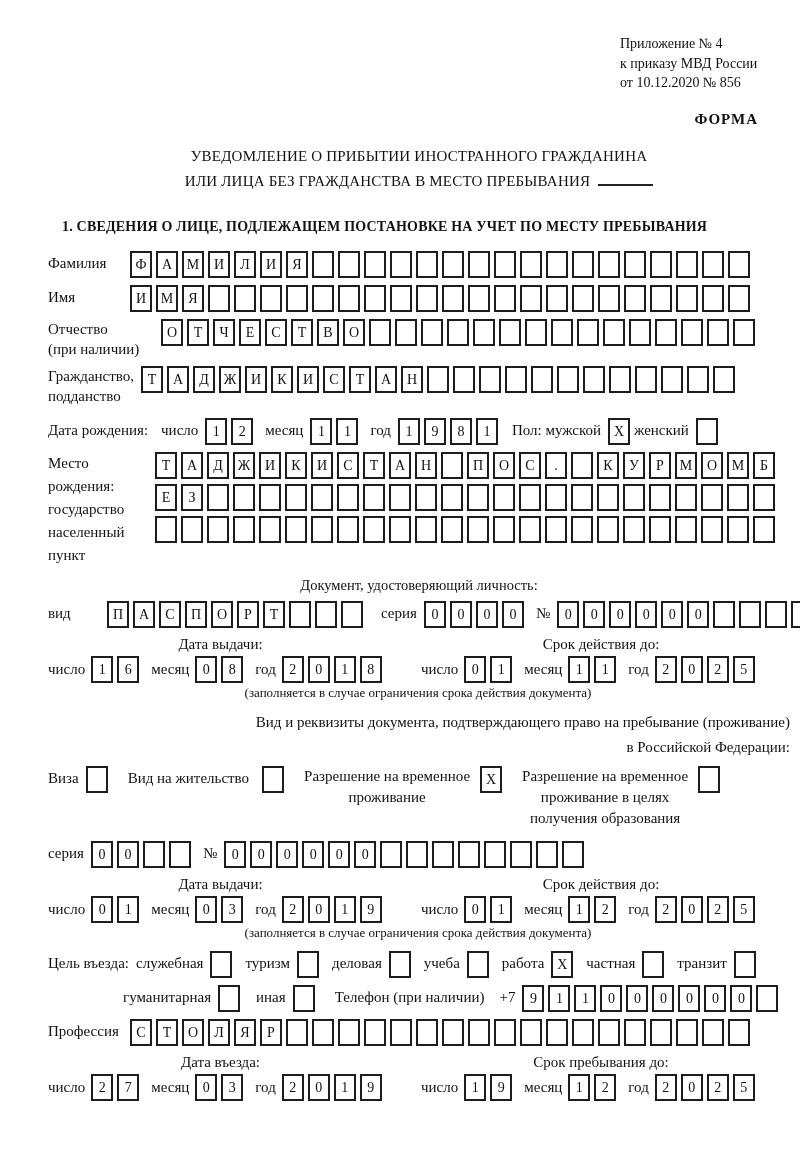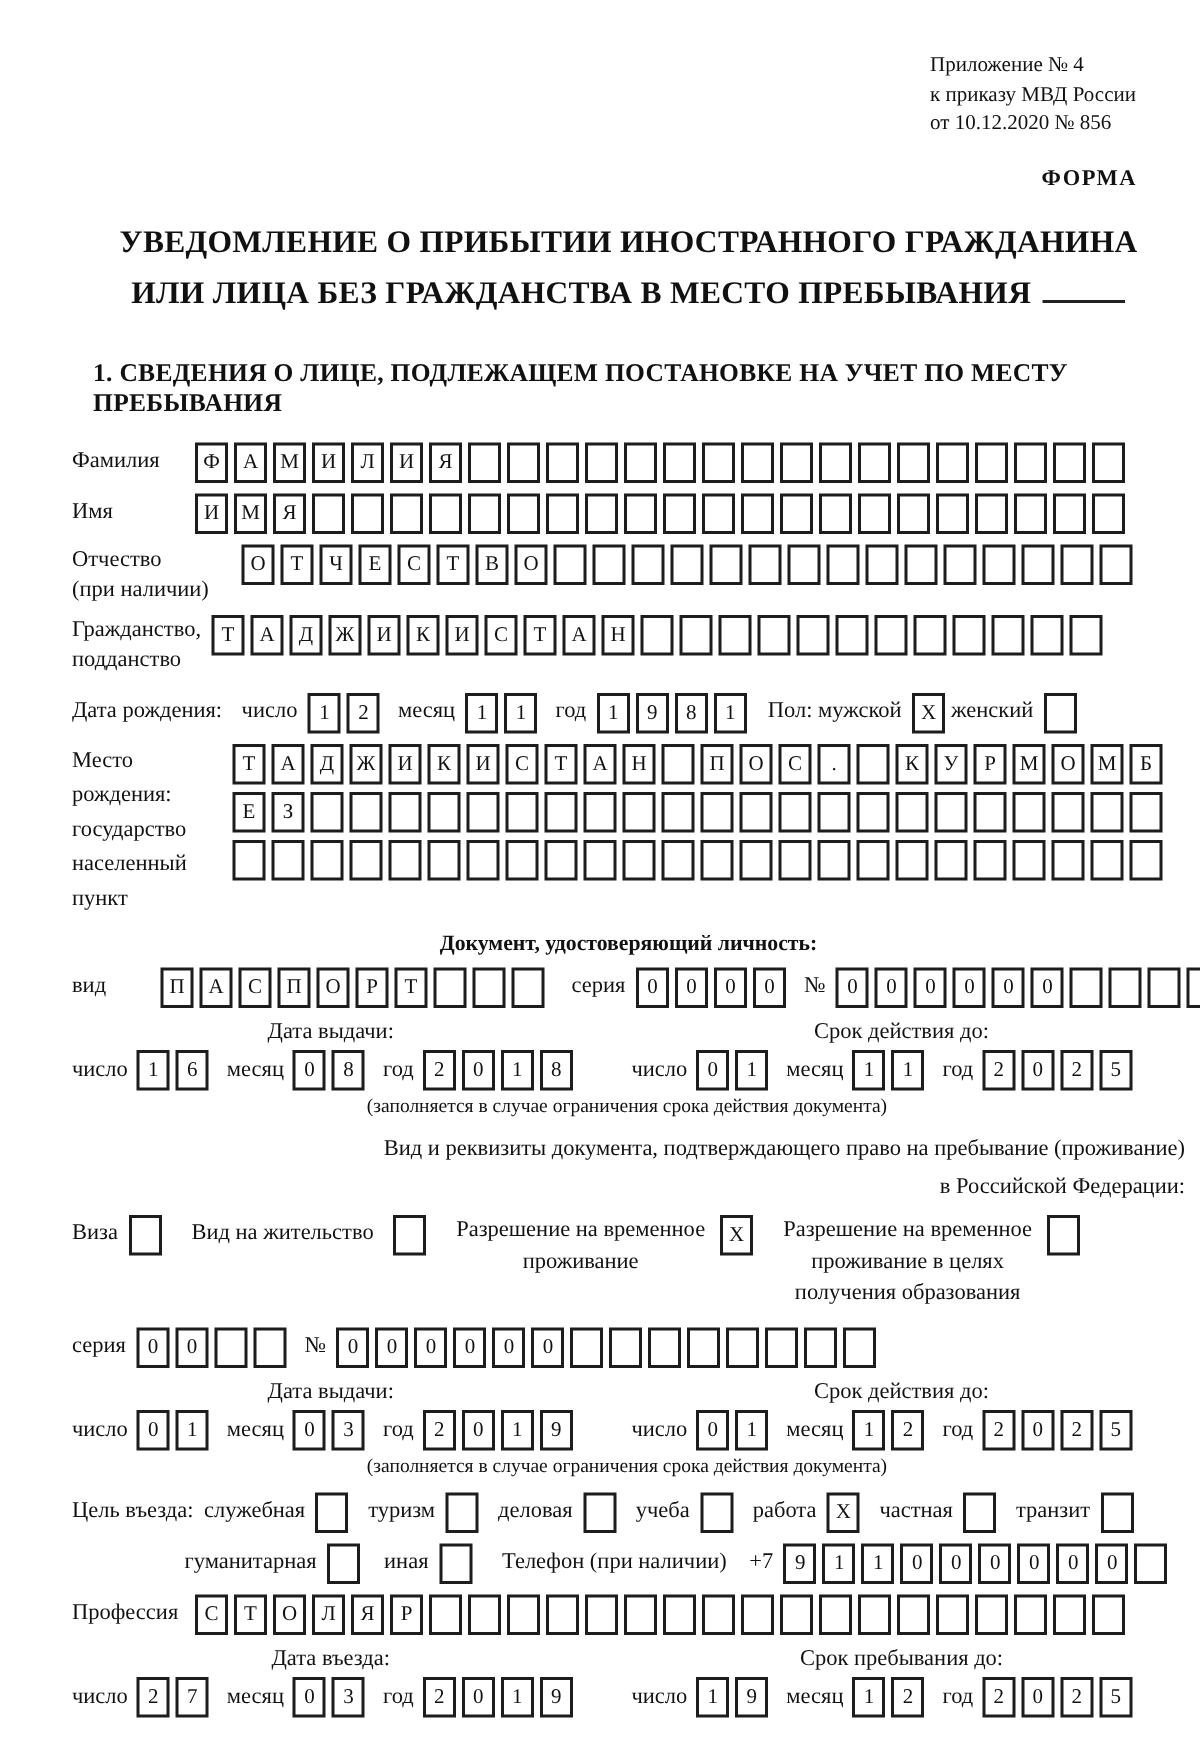--- a/index.html
+++ b/index.html
@@ -6,34 +6,34 @@
   body{
     width:800px;height:1163px;box-sizing:border-box;overflow:hidden;
     padding:34px 10px 0 48px;
     color:#111;
     font-family:"Liberation Serif","DejaVu Serif",serif;
     font-size:15px;
   }
   .doc-header{margin-left:572px;width:180px;font-size:14px;line-height:1.4;}
   .doc-header .sub{font-size:12.5px;margin-top:3px;line-height:1.45;}
   .form-label{ text-align:right;padding-right:32px;font-weight:bold;font-size:15px;letter-spacing:1px;margin-top:18px;}
-  .title{text-align:center;font-weight:bold;font-size:21px;line-height:1.65;margin-top:16px;letter-spacing:.2px;}
+  .title{text-align:center;font-weight:normal;font-size:15px;line-height:1.65;margin-top:16px;letter-spacing:.2px;}
   .blank-line{display:inline-block;width:55px;border-bottom:2px solid #222;margin-left:8px;vertical-align:baseline;}
-  .section-heading{font-weight:bold;font-size:17px;letter-spacing:.2px;margin:26px 0 16px 14px;}
+  .section-heading{font-weight:bold;font-size:14px;letter-spacing:.2px;margin:26px 0 16px 14px;}
   .row{display:flex;align-items:flex-start;margin:7px 0;line-height:25px;}
   .lbl{white-space:nowrap;margin-right:7px;flex:none;}
   .lblcol{flex:none;line-height:20px;}
   .cells{display:inline-flex;flex:none;}
   .cell{
     display:inline-flex;align-items:center;justify-content:center;flex:none;
     width:18px;height:23px;border:2px solid #1d1d1d;margin-right:4px;
     font-size:14px;background:#fff;
   }
   .cells-stack .cells{margin-bottom:5px;}
-  .doc-heading{text-align:center;font-weight:bold;font-size:14.5px;margin:10px 0 6px 0;}
+  .doc-heading{text-align:center;font-weight:normal;font-size:14.5px;margin:10px 0 6px 0;}
   .dates-block{margin:8px 0 4px 0;}
   .dates-heads{display:flex;font-size:15px;}
   .dates-heads .h1{width:345px;text-align:center;flex:none;}
   .dates-heads .h2{width:360px;text-align:center;flex:none;margin-left:28px;}
   .dates-fields{display:flex;margin-top:3px;}
   .dgroup{display:flex;align-items:center;flex:none;}
   .dgroup .lbl{margin-right:6px;}
   .dgroup .cells{margin-right:8px;}
   .g1{width:345px;}
   .g2{margin-left:28px;}

